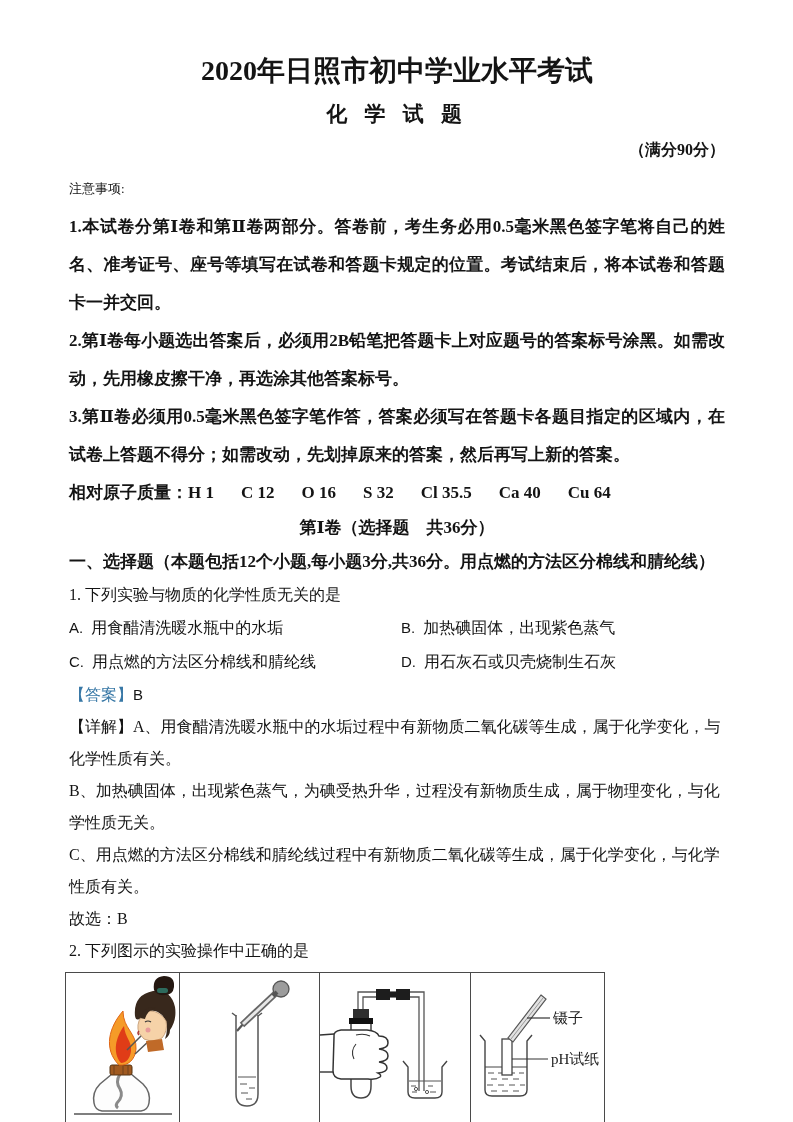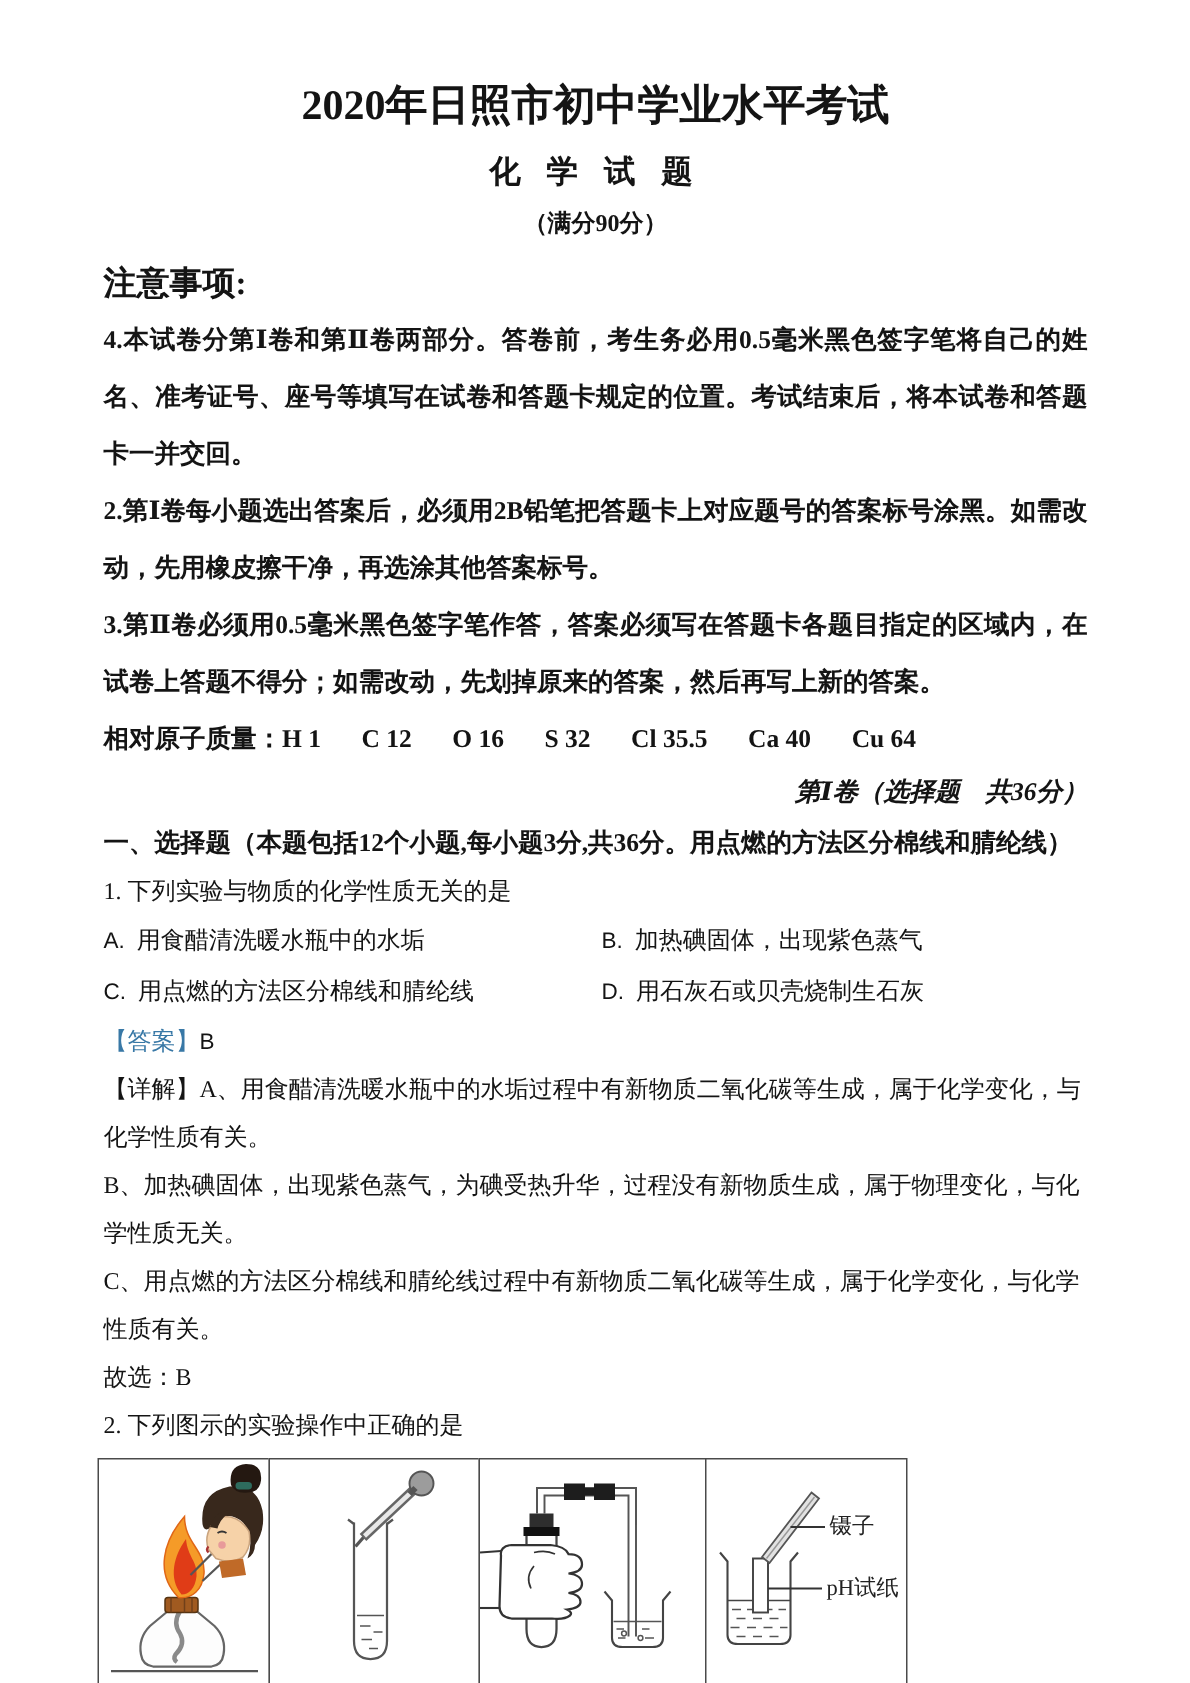--- a/index.html
+++ b/index.html
@@ -1,26 +1,26 @@
 <!DOCTYPE html>
 <html><head>
 <meta charset="utf-8">
 <style>
   html,body{margin:0;padding:0;background:#ffffff;}
   body{width:793px;height:1122px;font-family:"Liberation Serif","DejaVu Serif",serif;color:#141414;overflow:hidden;}
   .page{width:656px;padding:56px 68px 0 69px;}
   .title{margin:0;text-align:center;font-size:28px;font-weight:700;line-height:30px;}
   .subtitle{margin-top:15px;text-align:center;font-size:21px;font-weight:700;letter-spacing:6px;line-height:26px;}
-  .score{margin-top:12px;text-align:center;font-size:16px;font-weight:700;line-height:22px;}
-  .notice-head{margin-top:9px;font-size:22px;font-weight:700;line-height:38px;}
+  .score{margin-top:12px;text-align:right;font-size:16px;font-weight:700;line-height:22px;}
+  .notice-head{margin-top:9px;font-size:13px;font-weight:400;line-height:38px;}
   .notice p{margin:0;font-size:17px;font-weight:700;line-height:38px;text-align:justify;}
   .atomic{font-size:17px;font-weight:700;line-height:37px;white-space:nowrap;}
   .am{margin-right:27px;}
   .am:last-child{margin-right:0;}
-  .part-header{text-align:right;font-size:17px;font-weight:700;line-height:34px;font-style:italic;}
+  .part-header{text-align:center;font-size:17px;font-weight:700;line-height:34px;}
   .sec-intro{font-size:17px;font-weight:700;line-height:34px;margin:0;}
   .qa p{margin:0;font-size:16px;line-height:32px;}
   .opts{display:grid;grid-template-columns:332px 1fr;font-size:16px;line-height:34px;}
   .opt .olabel{font-family:"Liberation Sans","DejaVu Sans",sans-serif;font-size:15px;margin-right:8px;}
   .blue{color:#3878a6;}
   .answer-letter{font-family:"Liberation Sans","DejaVu Sans",sans-serif;font-size:15px;}
   .figrow{display:flex;margin-top:5px;margin-left:-4px;}
   .figbox{border:1px solid #4a4a4a;margin-left:-1px;position:relative;background:#fff;}
   .figbox:first-child{margin-left:0;}
   .figbox svg{display:block;}
@@ -32,21 +32,21 @@
 <body>
 
 <div class="page">
 
   <h1 class="title">2020年日照市初中学业水平考试</h1>
   <div class="subtitle">化 学 试 题</div>
   <div class="score">（满分90分）</div>
 
   <div class="notice">
     <div class="notice-head">注意事项:</div>
-    <p>4.本试卷分第Ⅰ卷和第Ⅱ卷两部分。答卷前，考生务必用0.5毫米黑色签字笔将自己的姓名、准考证号、座号等填写在试卷和答题卡规定的位置。考试结束后，将本试卷和答题卡一并交回。</p>
+    <p>1.本试卷分第Ⅰ卷和第Ⅱ卷两部分。答卷前，考生务必用0.5毫米黑色签字笔将自己的姓名、准考证号、座号等填写在试卷和答题卡规定的位置。考试结束后，将本试卷和答题卡一并交回。</p>
     <p>2.第Ⅰ卷每小题选出答案后，必须用2B铅笔把答题卡上对应题号的答案标号涂黑。如需改动，先用橡皮擦干净，再选涂其他答案标号。</p>
     <p>3.第Ⅱ卷必须用0.5毫米黑色签字笔作答，答案必须写在答题卡各题目指定的区域内，在试卷上答题不得分；如需改动，先划掉原来的答案，然后再写上新的答案。</p>
   </div>
 
   <div class="atomic">
     <span>相对原子质量：</span><span class="am">H 1</span><span class="am">C 12</span><span class="am">O 16</span><span class="am">S 32</span><span class="am">Cl 35.5</span><span class="am">Ca 40</span><span class="am">Cu 64</span>
   </div>
 
   <div class="part-header">第Ⅰ卷（选择题　共36分）</div>
   <p class="sec-intro">一、选择题（本题包括12个小题,每小题3分,共36分。用点燃的方法区分棉线和腈纶线）</p>

